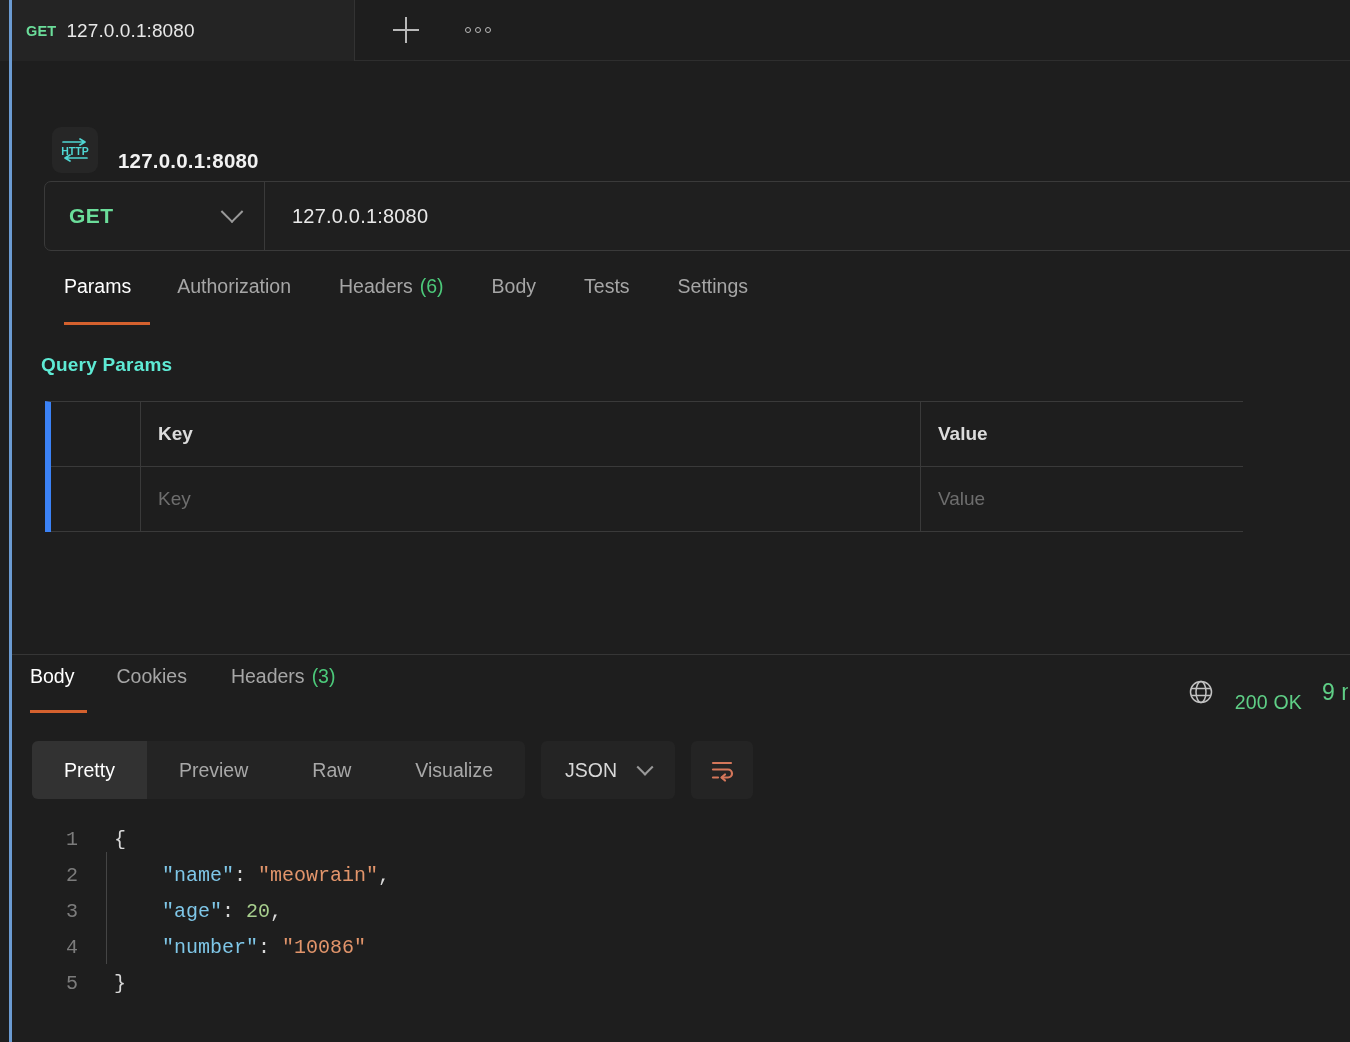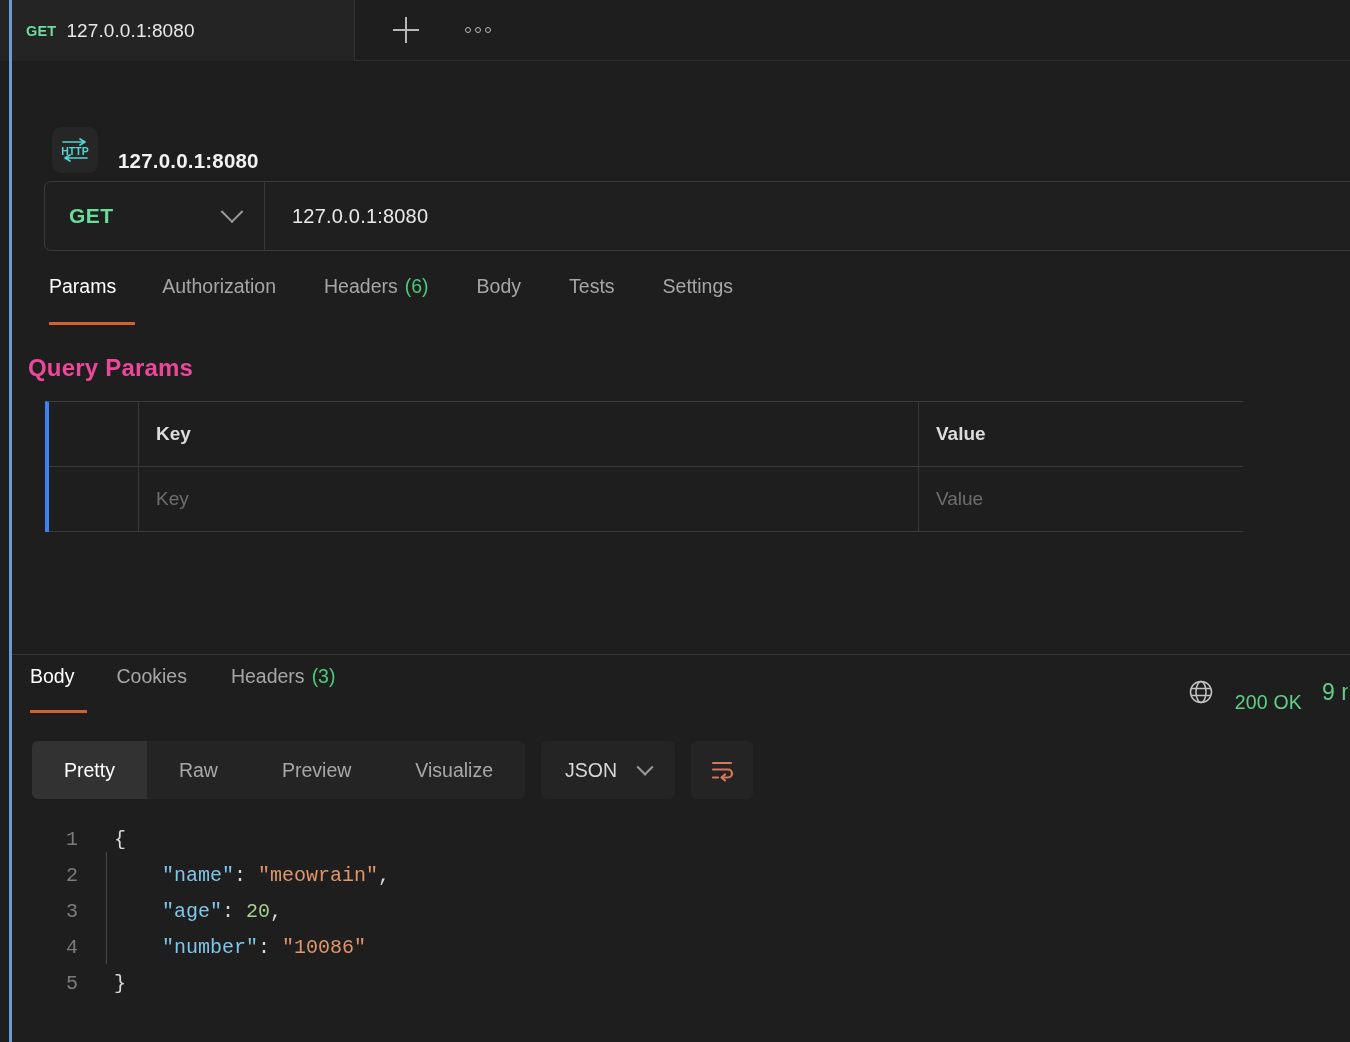--- a/index.html
+++ b/index.html
@@ -152,21 +152,21 @@
     letter-spacing: .2px;
   }
 
   
   .req-tabs {
     position: absolute;
     left: 0; top: 275px;
     width: 1350px; height: 56px;
     display: flex;
     align-items: flex-start;
-    padding-left: 49px;
+    padding-left: 64px;
     gap: 0;
   }
   .rtab {
     position: relative;
     height: 56px;
     display: flex;
     align-items: flex-start;
     padding: 0 24px;
     font-size: 19.5px;
     color: #a6a6a6;
@@ -179,32 +179,32 @@
     position: absolute;
     left: 0; bottom: 6px;
     width: 86px; height: 3px;
     background: #d4612e;
   }
   .cnt-green { color: #4cc97a; margin-left: 7px; }
 
   
   .qp-title {
     position: absolute;
-    left: 28px; top: 354px;
-    font-size: 24px;
+    left: 41px; top: 354px;
+    font-size: 19px;
     font-weight: bold;
-    color: #ec4899;
+    color: #5eead4;
     letter-spacing: .2px;
   }
   .qp-table {
     position: absolute;
     left: 45px; top: 401px;
     width: 1198px;
     border-top: 1px solid #3a3a3a;
-    border-left: 4px solid #3b82f6;
+    border-left: 6px solid #3b82f6;
   }
   .qp-row {
     display: flex;
     border-bottom: 1px solid #3a3a3a;
     height: 65px;
   }
   .qp-cell-chk {
     width: 90px;
     border-right: 1px solid #3a3a3a;
     flex: none;
@@ -492,24 +492,24 @@
   <span class="status-code">200 OK</span>
   <span class="status-time">9 m</span>
 </div>
 
 <div class="res-toolbar">
   <div class="seg-group">
     <div class="seg active">
       <span>Pretty</span>
     </div>
     <div class="seg">
+      <span>Preview</span>
+    </div>
+    <div class="seg">
       <span>Raw</span>
-    </div>
-    <div class="seg">
-      <span>Preview</span>
     </div>
     <div class="seg">
       <span>Visualize</span>
     </div>
   </div>
 
   <div class="fmt-select">
     <span>JSON</span>
     <span class="chevron-sm"></span>
   </div>

